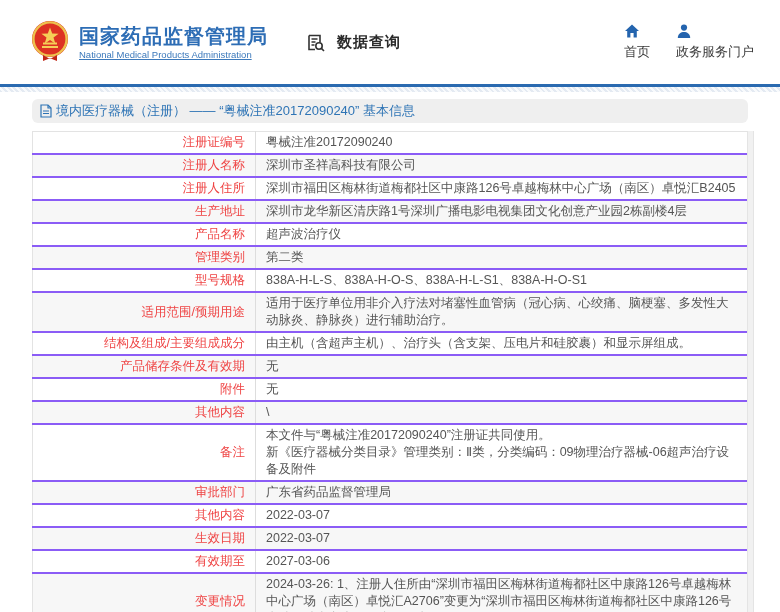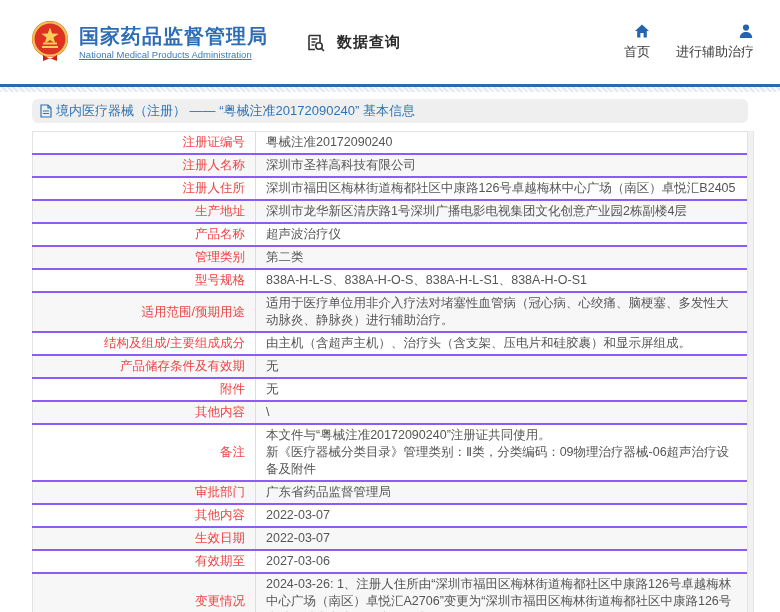--- a/index.html
+++ b/index.html
@@ -16,21 +16,21 @@
   }
   .logo-wrap{display:flex;align-items:center;margin-left:30px;cursor:pointer;}
   .emblem{width:40px;height:46px;flex:0 0 auto;}
   .org-names{margin-left:9px;}
   .org-cn{font-size:20px;font-weight:bold;color:#2d6db5;letter-spacing:1px;line-height:24px;}
   .org-en{font-size:9.5px;color:#3c79bb;line-height:12px;margin-top:1px;text-decoration:underline;}
   .data-query{display:flex;align-items:center;margin-left:38px;cursor:pointer;}
   .data-query svg{width:19px;height:19px;}
   .dq-label{font-size:15px;font-weight:600;color:#2b2b2b;margin-left:12px;letter-spacing:1px;}
   .header-nav{margin-left:auto;margin-right:26px;display:flex;gap:26px;}
-  .nav-item{display:flex;flex-direction:column;align-items:flex-end;cursor:pointer;}
+  .nav-item{display:flex;flex-direction:column;align-items:flex-start;cursor:pointer;}
   .nav-item svg{width:16px;height:16px;}
   .nav-label{font-size:13px;color:#3a3a3a;margin-top:4px;}
   .header-rule{height:3px;background:#2a6ab0;}
   .header-hatch{
     height:5px;
     background:repeating-linear-gradient(45deg,#e4eaf2 0 2px,#f8fafc 2px 4px);
   }
   
   .content{width:716px;margin:7px auto 0 auto;position:relative;}
   .breadcrumb-bar{
@@ -112,21 +112,21 @@
       <svg viewBox="0 0 16 16">
         <path d="M8 1.5 L15 8 H12.8 V14.5 H9.6 V10 H6.4 V14.5 H3.2 V8 H1 Z" fill="#2464ae"></path>
       </svg>
       <span class="nav-label">首页</span>
     </div>
     <div class="nav-item">
       <svg viewBox="0 0 16 16">
         <circle cx="8" cy="4.6" r="3.1" fill="#2464ae"></circle>
         <path d="M1.8 15 C1.8 10.8 5 9 8 9 C11 9 14.2 10.8 14.2 15 Z" fill="#2464ae"></path>
       </svg>
-      <span class="nav-label">进行辅助治疗</span>
+      <span class="nav-label">政务服务门户</span>
     </div>
   </div>
 </div>
 <div class="header-rule"></div>
 <div class="header-hatch"></div>
 
 <div class="content">
 
   <div class="breadcrumb-bar">
     <svg viewBox="0 0 12 14" fill="none" stroke="#2e74b5" stroke-width="1.2">

